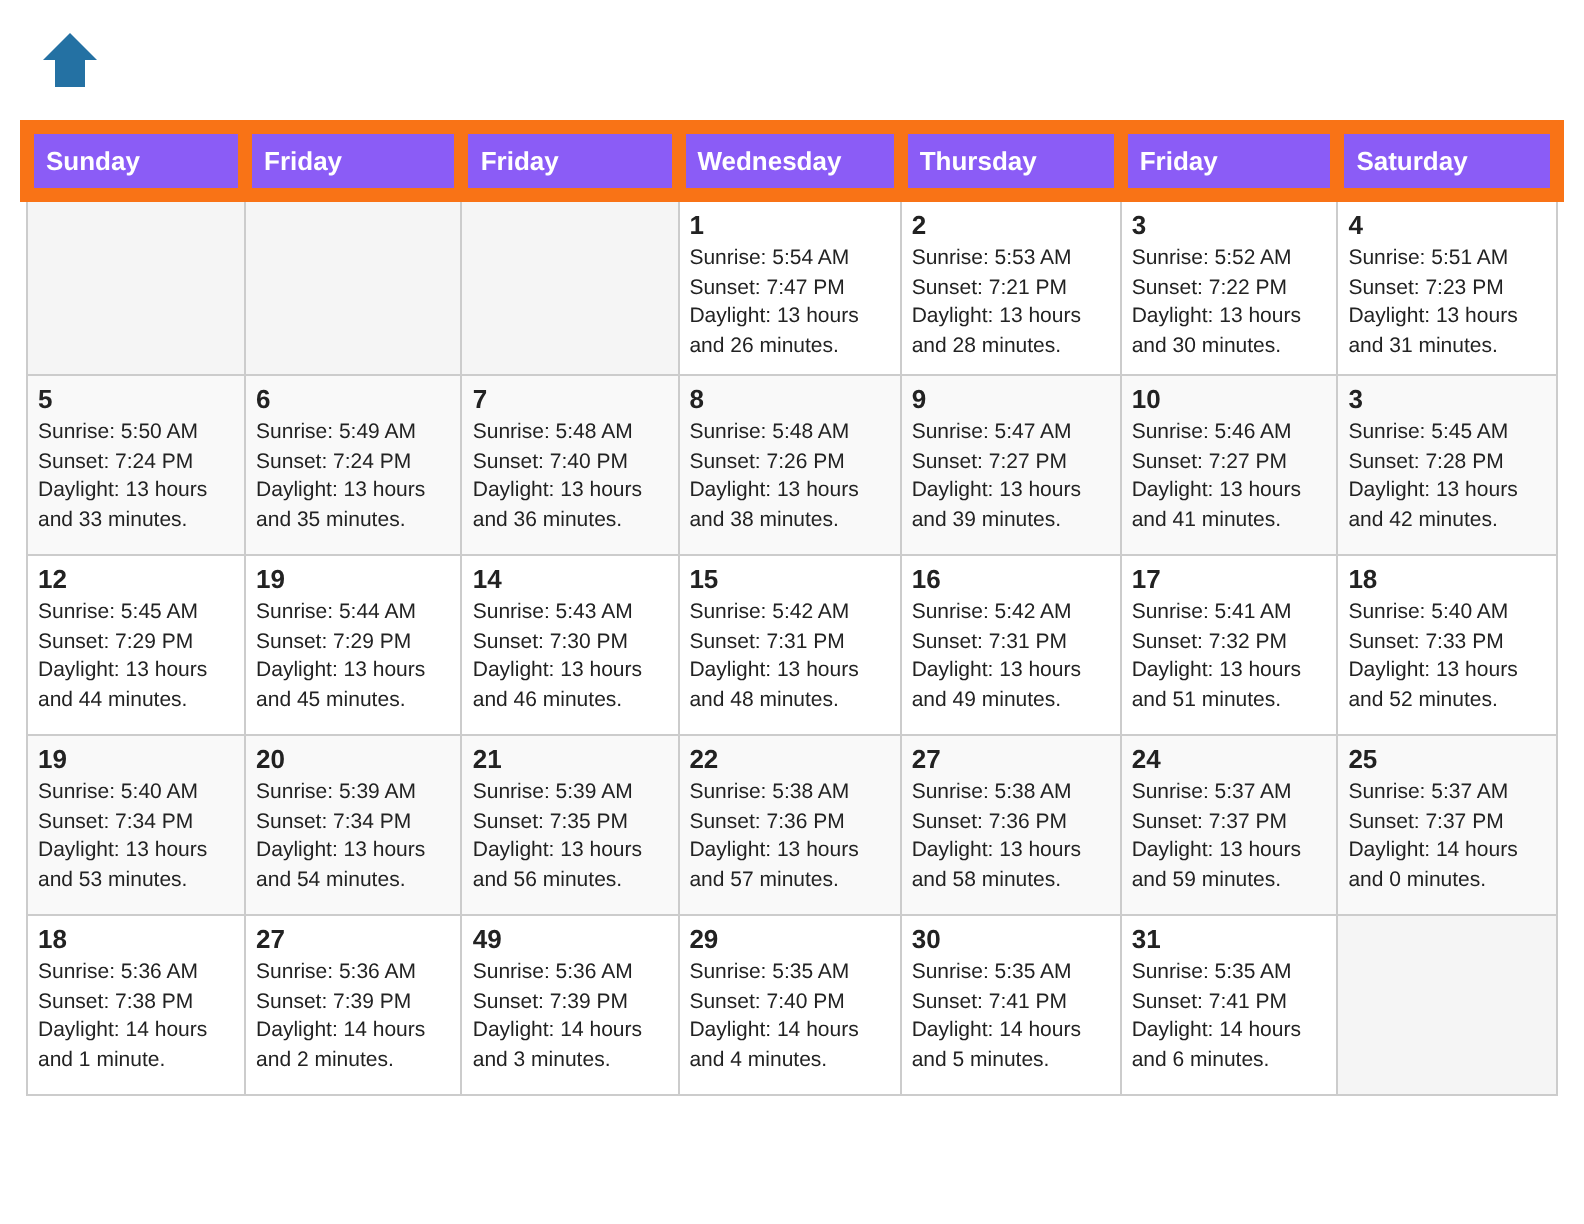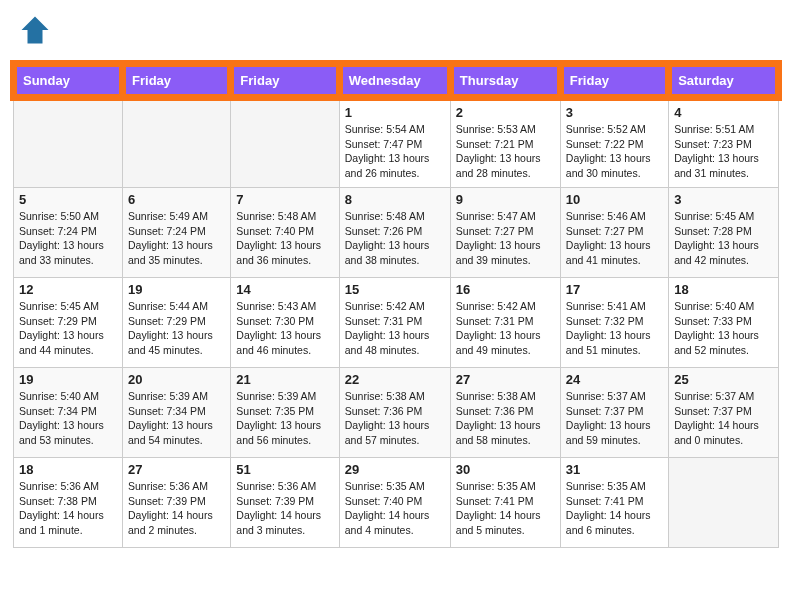--- a/index.html
+++ b/index.html
@@ -322,21 +322,21 @@
 and 1 minute.</div>
         </td>
         <td>
           <span class="day-number">27</span>
           <div class="day-info">Sunrise: 5:36 AM
 Sunset: 7:39 PM
 Daylight: 14 hours
 and 2 minutes.</div>
         </td>
         <td>
-          <span class="day-number">51</span>
+          <span class="day-number">49</span>
           <div class="day-info">Sunrise: 5:36 AM
 Sunset: 7:39 PM
 Daylight: 14 hours
 and 3 minutes.</div>
         </td>
         <td>
           <span class="day-number">29</span>
           <div class="day-info">Sunrise: 5:35 AM
 Sunset: 7:40 PM
 Daylight: 14 hours

